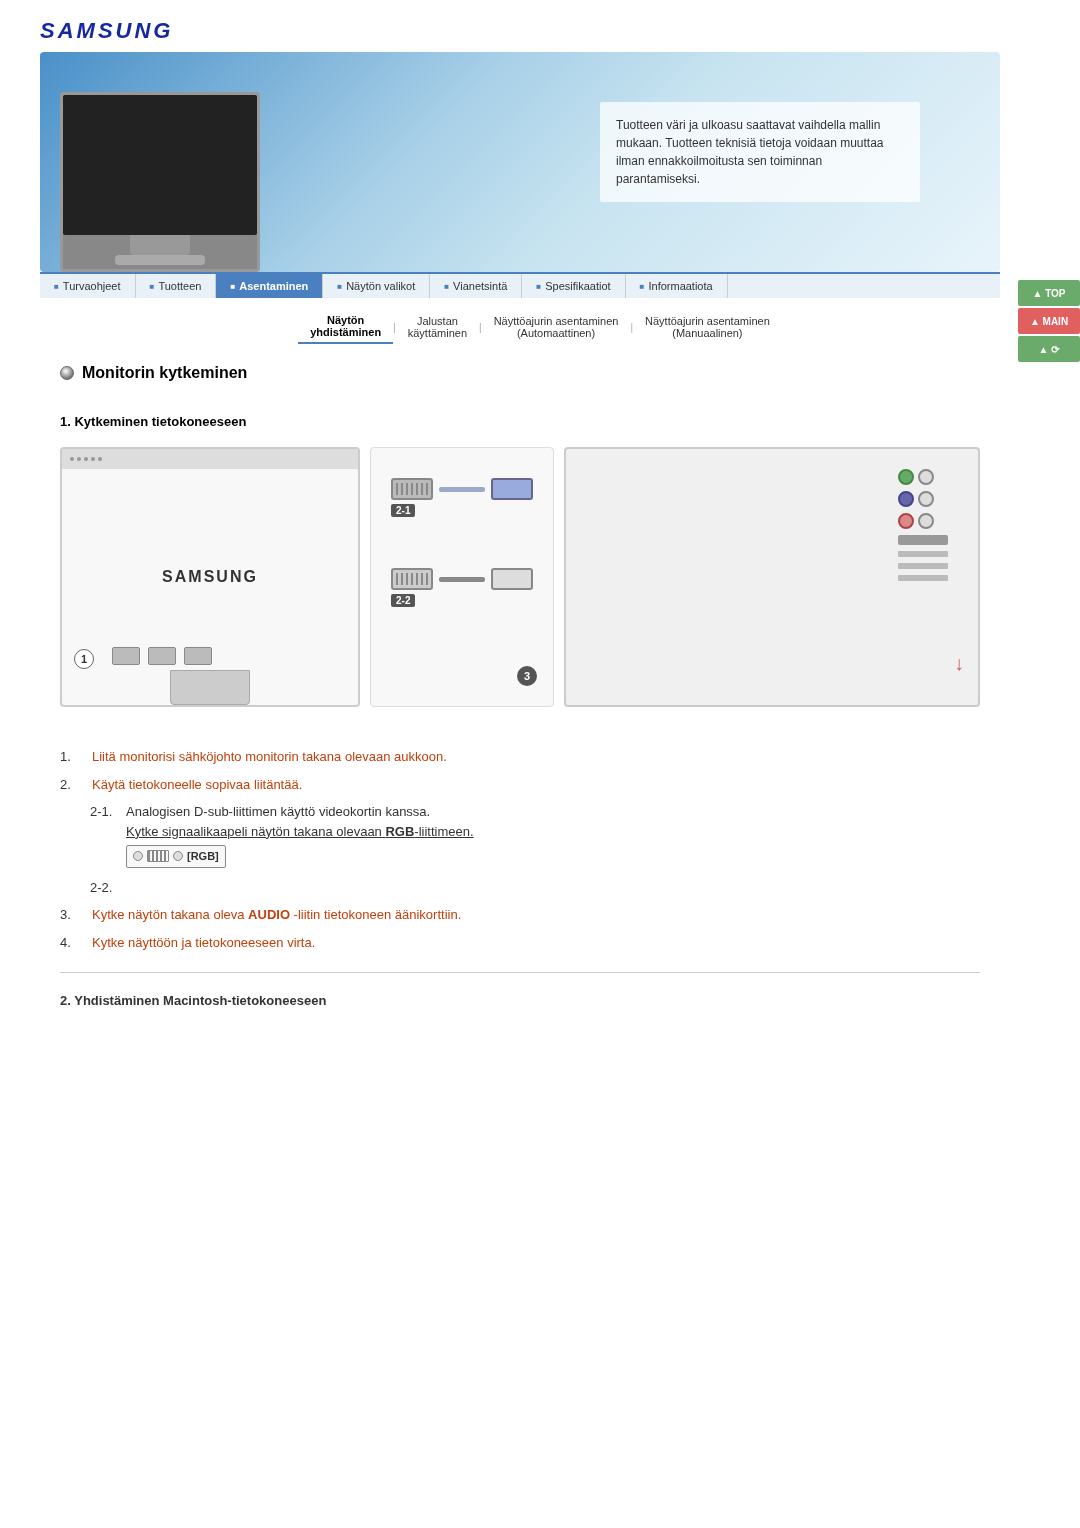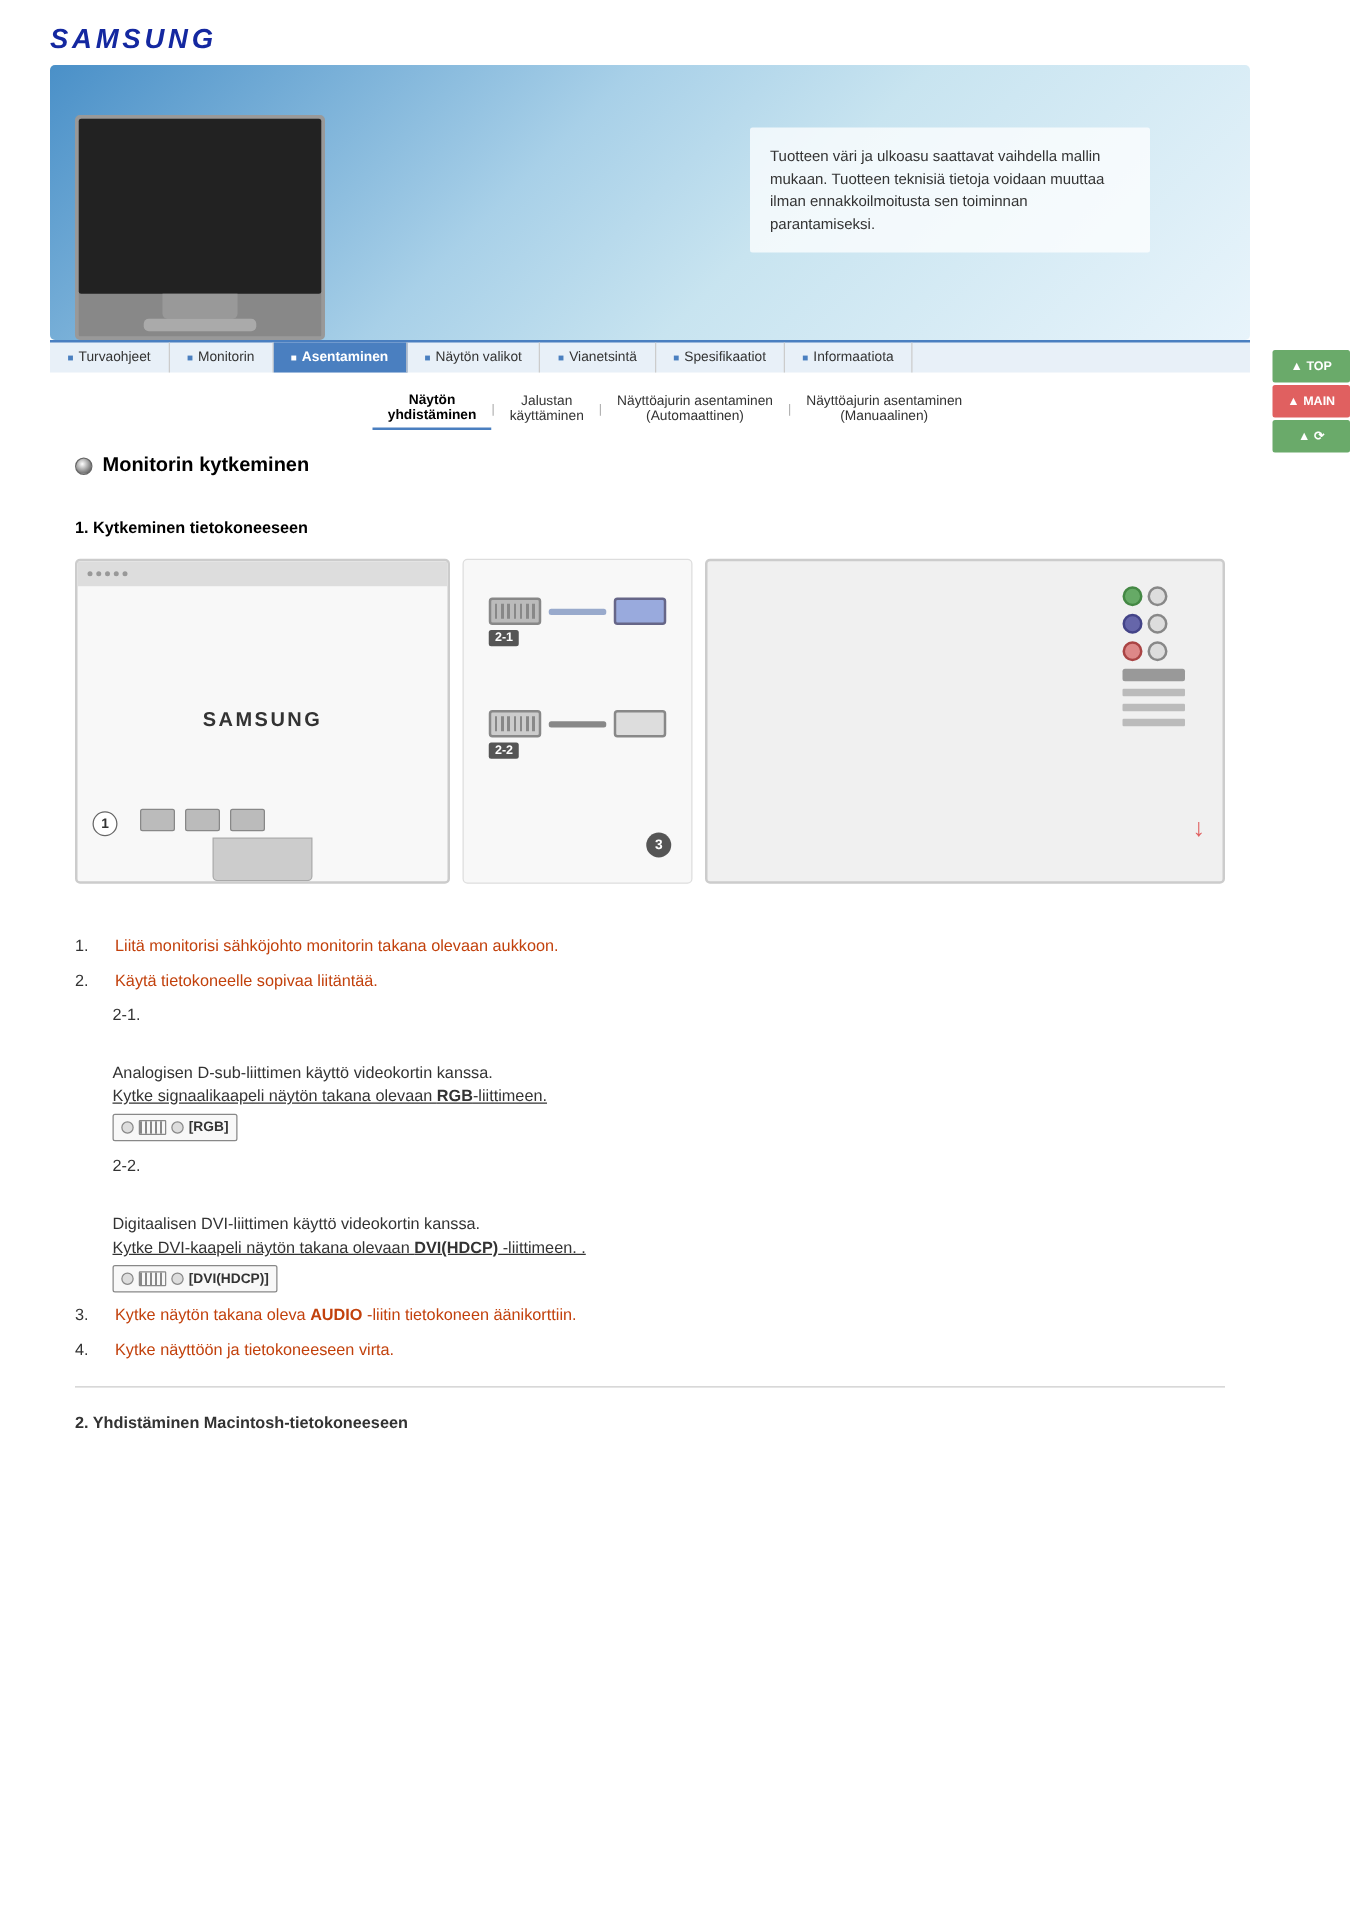--- a/index.html
+++ b/index.html
@@ -384,24 +384,23 @@
     .instruction-text {
       font-size: 13px;
       color: #c2410c;
     }
     .sub-instruction {
       margin-left: 30px;
       margin-bottom: 8px;
     }
     .sub-instruction-item {
       display: flex;
-      gap: 26px;
+      gap: 6px;
       margin-bottom: 6px;
       line-height: 1.5;
-      flex-direction: column;
     }
     .sub-instruction-num {
       min-width: 30px;
       font-size: 13px;
     }
     .connector-badge {
       display: inline-flex;
       align-items: center;
       gap: 4px;
       border: 1px solid #888;
@@ -473,21 +472,21 @@
       <div class="banner-text-box">
         <span>Tuotteen väri ja ulkoasu saattavat vaihdella mallin mukaan. Tuotteen teknisiä tietoja voidaan muuttaa ilman ennakkoilmoitusta sen toiminnan parantamiseksi.</span>
       </div>
     </div>
 
     <div class="nav-tabs">
       <div class="nav-tab">
         <span>Turvaohjeet</span>
       </div>
       <div class="nav-tab">
-        <span>Monitorin</span>
+        <span>Tuotteen</span>
       </div>
       <div class="nav-tab active">
         <span>Asentaminen</span>
       </div>
       <div class="nav-tab">
         <span>Näytön valikot</span>
       </div>
       <div class="nav-tab">
         <span>Vianetsintä</span>
       </div>
@@ -637,32 +636,20 @@
                 <div class="connector-badge-circle"></div>
                 <div class="connector-badge-icon"></div>
                 <div class="connector-badge-circle"></div>
                 <span class="bold">[RGB]</span>
               </div>
             </div>
           </div>
 
           <div class="sub-instruction-item" style="margin-top:10px;">
             <span class="sub-instruction-num">2-2.</span>
-            <div>
-              <div>Digitaalisen DVI-liittimen käyttö videokortin kanssa.</div>
-              <div>
-                <span class="underline">Kytke DVI-kaapeli näytön takana olevaan <span class="bold">DVI(HDCP)</span> -liittimeen. .</span>
-              </div>
-              <div class="connector-badge">
-                <div class="connector-badge-circle"></div>
-                <div class="connector-badge-icon" style="background:repeating-linear-gradient(90deg,#888 0,#888 2px,transparent 2px,transparent 4px);"></div>
-                <div class="connector-badge-circle"></div>
-                <span class="bold">[DVI(HDCP)]</span>
-              </div>
-            </div>
           </div>
         </div>
 
         <div class="instruction-item">
           <span class="instruction-num">3.</span>
           <span class="instruction-text">
             Kytke näytön takana oleva <span class="bold">AUDIO</span> -liitin tietokoneen äänikorttiin.
           </span>
         </div>
 

